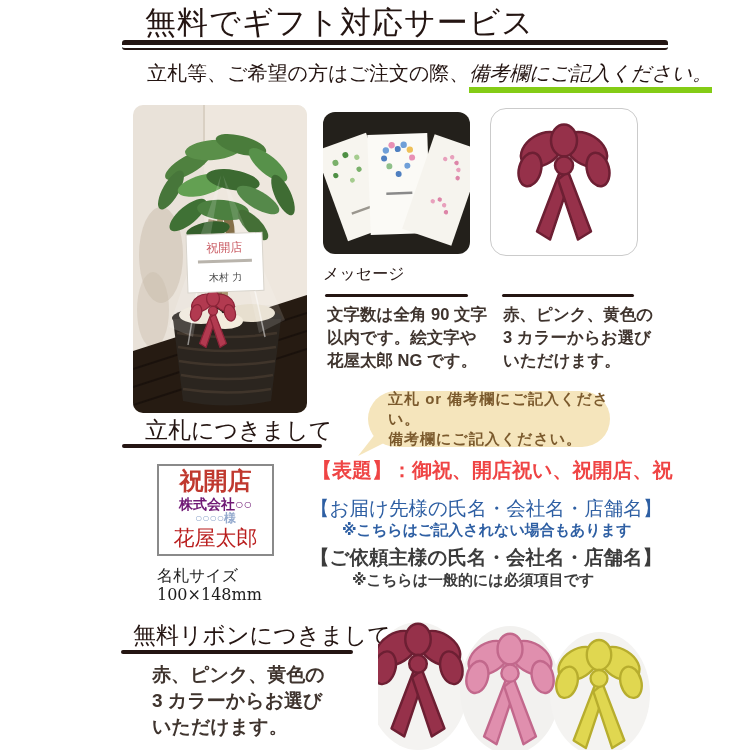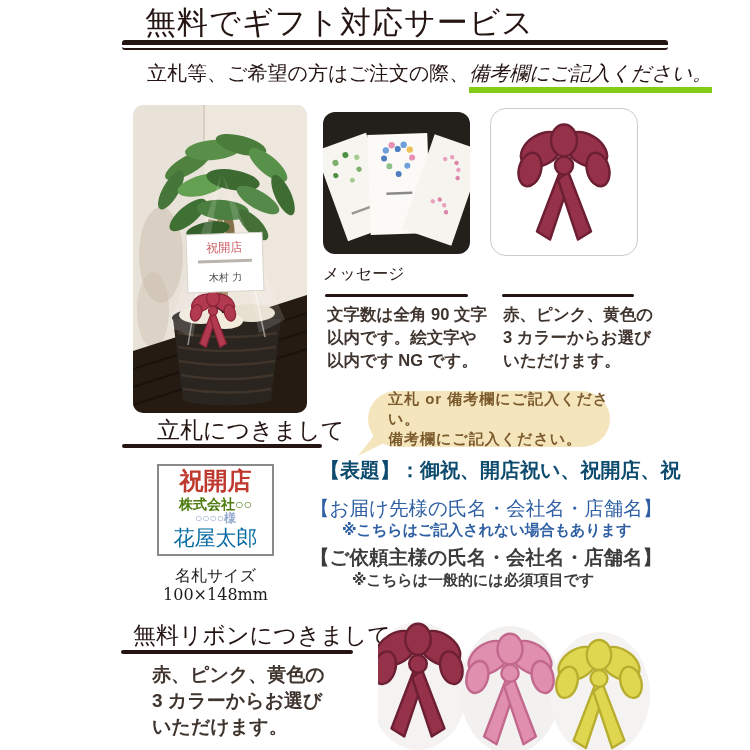--- a/index.html
+++ b/index.html
@@ -16,29 +16,29 @@
   .message-photo{left:323px;top:112px;width:147px;height:142px;border-radius:12px;}
   .ribbon-photo{left:490px;top:108px;width:148px;height:148px;border-radius:16px;background:#fff;border:1px solid #cbcbcb;box-sizing:border-box;}
   .col-heading{top:264px;font-size:16px;text-align:left;color:#241512;}
   .col-underline{height:3px;background:#241512;border-radius:2px;}
   .col-desc{top:303px;font-size:16.5px;font-weight:bold;line-height:23px;color:#3f342e;white-space:nowrap;}
   .sec-heading{font-size:23px;color:#241512;white-space:nowrap;}
   .sec-underline{height:4px;background:#241512;border-radius:2px;}
   .name-card{left:157px;top:464px;width:117px;height:92px;background:#fff;border:2px solid #8a8a8a;box-sizing:border-box;
              display:flex;flex-direction:column;align-items:center;justify-content:flex-start;text-align:center;}
   .card-title{font-size:24px;line-height:30px;color:#c0392f;font-weight:600;}
-  .card-company{font-size:14px;line-height:16px;color:#4d7c0f;font-weight:bold;}
+  .card-company{font-size:14px;line-height:16px;color:#701a75;font-weight:bold;}
   .card-honorific{font-size:12px;line-height:13px;color:#93a9cd;font-weight:bold;}
-  .card-sender{font-size:21px;line-height:26px;color:#0369a1;}
-  .size-block{left:157px;top:566px;width:117px;text-align:center;font-size:16px;line-height:19px;color:#1d1d1d;}
+  .card-sender{font-size:21px;line-height:26px;color:#b91c1c;}
+  .size-block{left:157px;top:566px;width:117px;font-size:16px;line-height:19px;color:#1d1d1d;}
   .bubble{left:368px;top:391px;width:242px;height:56px;background:#f5e5bc;border-radius:30px;
           display:flex;flex-direction:column;justify-content:center;padding-left:20px;box-sizing:border-box;}
   .bubble div{font-size:15px;line-height:20px;color:#7b5a2d;letter-spacing:1px;font-weight:bold;}
   .bubble-tail{left:356px;top:428px;}
-  .note-red{left:320px;top:457px;font-size:20px;font-weight:bold;color:#0c4a6e;white-space:nowrap;}
+  .note-red{left:312px;top:457px;font-size:20px;font-weight:bold;color:#ef4444;white-space:nowrap;}
   .note-blue-main{left:310px;top:495px;font-size:19.5px;font-weight:normal;color:#2e5fa3;white-space:nowrap;}
   .note-blue-sub{left:342px;top:521px;font-size:15px;font-weight:bold;color:#2e5fa3;white-space:nowrap;}
   .note-black-main{left:310px;top:544px;font-size:19.5px;font-weight:bold;color:#3c3c3c;white-space:nowrap;}
   .note-black-sub{left:352px;top:571px;font-size:15px;font-weight:bold;color:#3c3c3c;white-space:nowrap;}
   .free-desc{left:152px;top:662px;font-size:19px;font-weight:bold;line-height:26px;color:#3f342e;white-space:nowrap;}
   .bows-photo{left:378px;top:606px;width:330px;height:144px;}
 </style>
 </head>
 <body>
 
@@ -175,31 +175,31 @@
     <svg width="146" height="146" viewBox="0 0 146 146">
       <use href="#bow" x="23" y="8" width="100" height="130" fill="#96314a" stroke="#6d1f33"></use>
     </svg>
   </div>
 
   <div class="abs serif col-heading" style="left:323px;width:147px;">メッセージ</div>
   <div class="abs col-underline" style="left:325px;top:294px;width:143px;"></div>
   <div class="abs col-desc" style="left:327px;">
     <span style="display:block">文字数は全角 90 文字</span>
     <span style="display:block">以内です。絵文字や</span>
-    <span style="display:block">以内です NG です。</span>
+    <span style="display:block">花屋太郎 NG です。</span>
   </div>
 
   <div class="abs col-underline" style="left:502px;top:294px;width:132px;"></div>
   <div class="abs col-desc" style="left:503px;">
     <span style="display:block">赤、ピンク、黄色の</span>
     <span style="display:block">3 カラーからお選び</span>
     <span style="display:block">いただけます。</span>
   </div>
 
-  <div class="abs serif sec-heading" style="left:145px;top:415px;margin-left:12px;">立札につきまして</div>
+  <div class="abs serif sec-heading" style="left:145px;top:415px;">立札につきまして</div>
   <div class="abs sec-underline" style="left:122px;top:444px;width:200px;"></div>
 
   <div class="abs name-card">
     <div class="serif card-title">祝開店</div>
     <div class="card-company">株式会社○○</div>
     <div class="card-honorific">○○○○様</div>
     <div class="serif card-sender">花屋太郎</div>
   </div>
 
   <div class="abs serif size-block">

